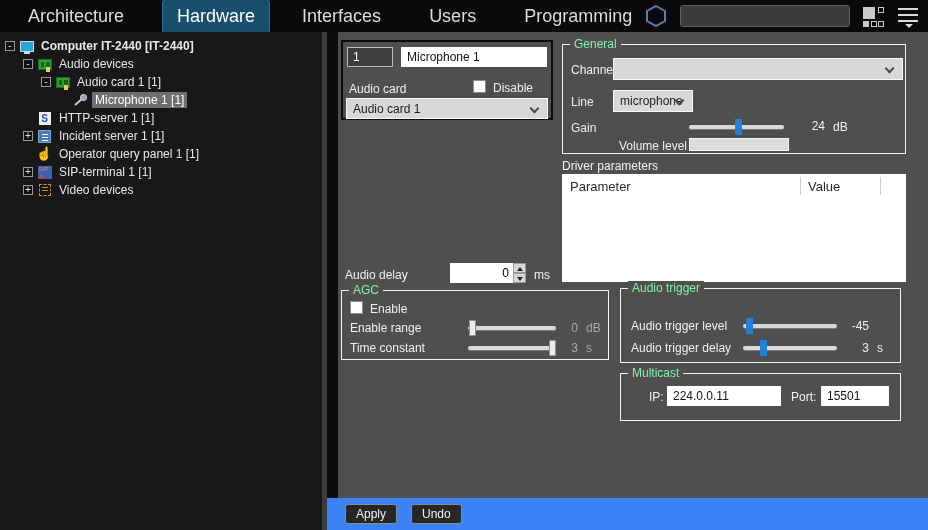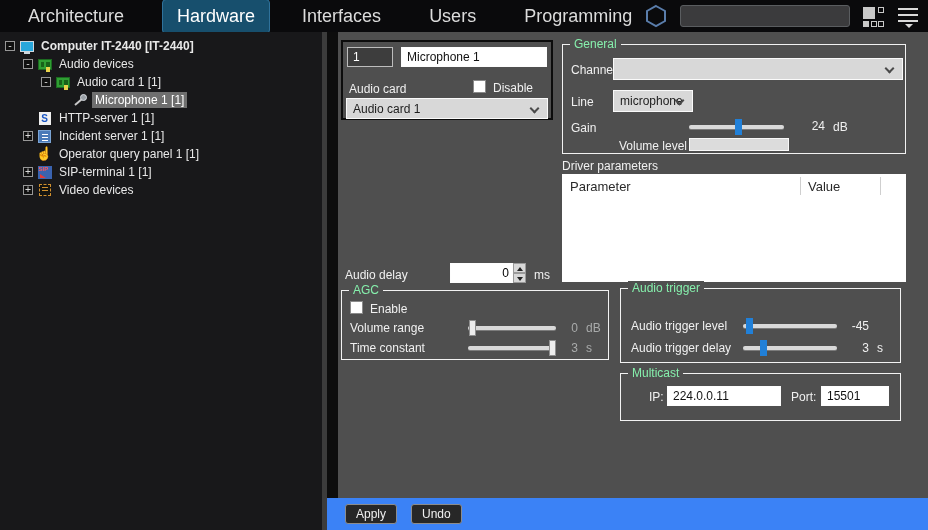--- a/index.html
+++ b/index.html
@@ -245,21 +245,21 @@
         <span class="spin-btn spin-up"></span>
         <span class="spin-btn spin-down"></span>
       </span>
     </div>
     <span class="lbl" style="left:196px; top:236px;">ms</span>
 
     <div class="group" style="left:3px; top:258px; width:268px; height:70px;">
       <span class="group-title">AGC</span>
       <span class="cb" style="left:8px; top:10px;"></span>
       <span class="lbl" style="left:28px; top:11px;">Enable</span>
-      <span class="lbl" style="left:8px; top:30px;">Volume range</span>
+      <span class="lbl" style="left:8px; top:30px;">Enable range</span>
       <div class="track" style="left:126px; top:35px; width:88px;">
         <span class="thumb disabled" style="left: calc(4% - 3px);"></span>
       </div>
       <span class="val dim" style="left:222px; top:30px; width:14px;">0</span>
       <span class="unit dim" style="left:244px; top:30px;">dB</span>
       <span class="lbl" style="left:8px; top:50px;">Time constant</span>
       <div class="track" style="left:126px; top:55px; width:88px;">
         <span class="thumb disabled" style="left: calc(96% - 3px);"></span>
       </div>
       <span class="val dim" style="left:222px; top:50px; width:14px;">3</span>

